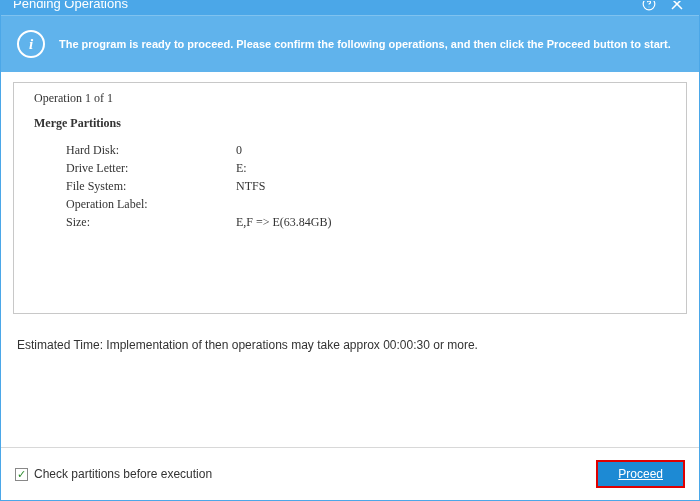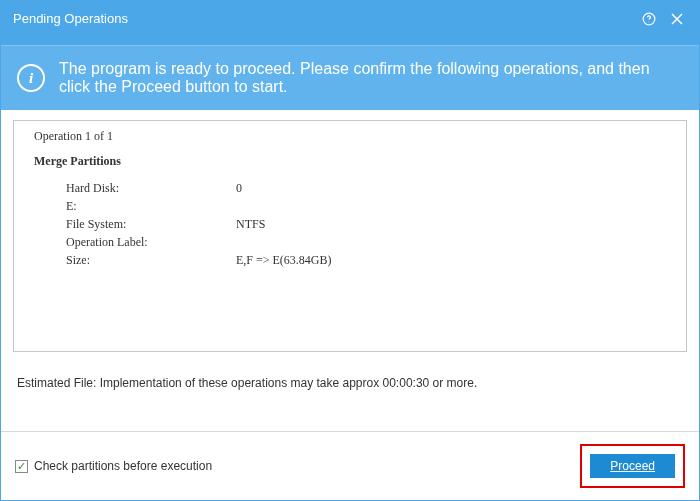--- a/index.html
+++ b/index.html
@@ -9,21 +9,21 @@
       color: #333;
       background: #fff;
       width: 700px;
       height: 501px;
       overflow: hidden;
       border: 1px solid #4ba7e8;
     }
     .titlebar {
       background: #4ba7e8;
       color: #fff;
-      height: 44px;
+      height: 14px;
       display: flex;
       align-items: center;
       padding: 0 8px 9px 12px;
     }
     .titlebar .title {
       flex: 1;
       font-size: 13px;
     }
     .titlebar .tb-btn {
       width: 28px;
@@ -50,21 +50,21 @@
       border: 2px solid #fff;
       display: flex;
       align-items: center;
       justify-content: center;
       font-weight: bold;
       font-family: "Times New Roman", serif;
       font-size: 15px;
       font-style: italic;
       flex-shrink: 0;
     }
-    .info-text { font-size: 16px; }
+    .info-text { font-size: 11px; font-weight: bold; }
     .main {
       padding: 10px 12px 0 12px;
     }
     .op-box {
       border: 1px solid #c8c8c8;
       padding: 8px 20px;
       height: 232px;
       font-family: Liberation Serif, serif;
     }
     .op-heading {
@@ -114,21 +114,21 @@
       justify-content: center;
       background: #fff;
     }
     .checkbox .checkmark {
       color: #2b8a2b;
       font-size: 11px;
       line-height: 1;
     }
     .proceed-btn-wrap {
       border: 2px solid #e00000;
-      padding: 8px;
+      padding: 0;
     }
     .proceed-btn {
       background: #1d8ad4;
       color: #fff;
       border: none;
       padding: 5px 20px;
       font-size: 12px;
       cursor: pointer;
       text-decoration: underline;
       min-width: 80px;
@@ -161,36 +161,37 @@
 
 <div class="main">
   <div class="op-box">
     <div class="op-heading">Operation 1 of 1</div>
     <div class="op-title">Merge Partitions</div>
     <div class="detail-row">
       <span class="detail-label">Hard Disk:</span>
       <span class="detail-value">0</span>
     </div>
     <div class="detail-row">
+      <span class="detail-label">Drive Letter:</span>
       <span class="detail-value">E:</span>
     </div>
     <div class="detail-row">
       <span class="detail-label">File System:</span>
       <span class="detail-value">NTFS</span>
     </div>
     <div class="detail-row">
       <span class="detail-label">Operation Label:</span>
       <span class="detail-value"></span>
     </div>
     <div class="detail-row">
       <span class="detail-label">Size:</span>
       <span class="detail-value">E,F =&gt; E(63.84GB)</span>
     </div>
   </div>
-  <div class="estimate">Estimated File: Implementation of these operations may take approx 00:00:30 or more.</div>
+  <div class="estimate">Estimated Time: Implementation of then operations may take approx 00:00:30 or more.</div>
 </div>
 
 <div class="bottom-bar">
   <label class="checkbox-wrap">
     <span class="checkbox">
       <span class="checkmark">✓</span>
     </span>
     <span>Check partitions before execution</span>
   </label>
   <div class="proceed-btn-wrap">

